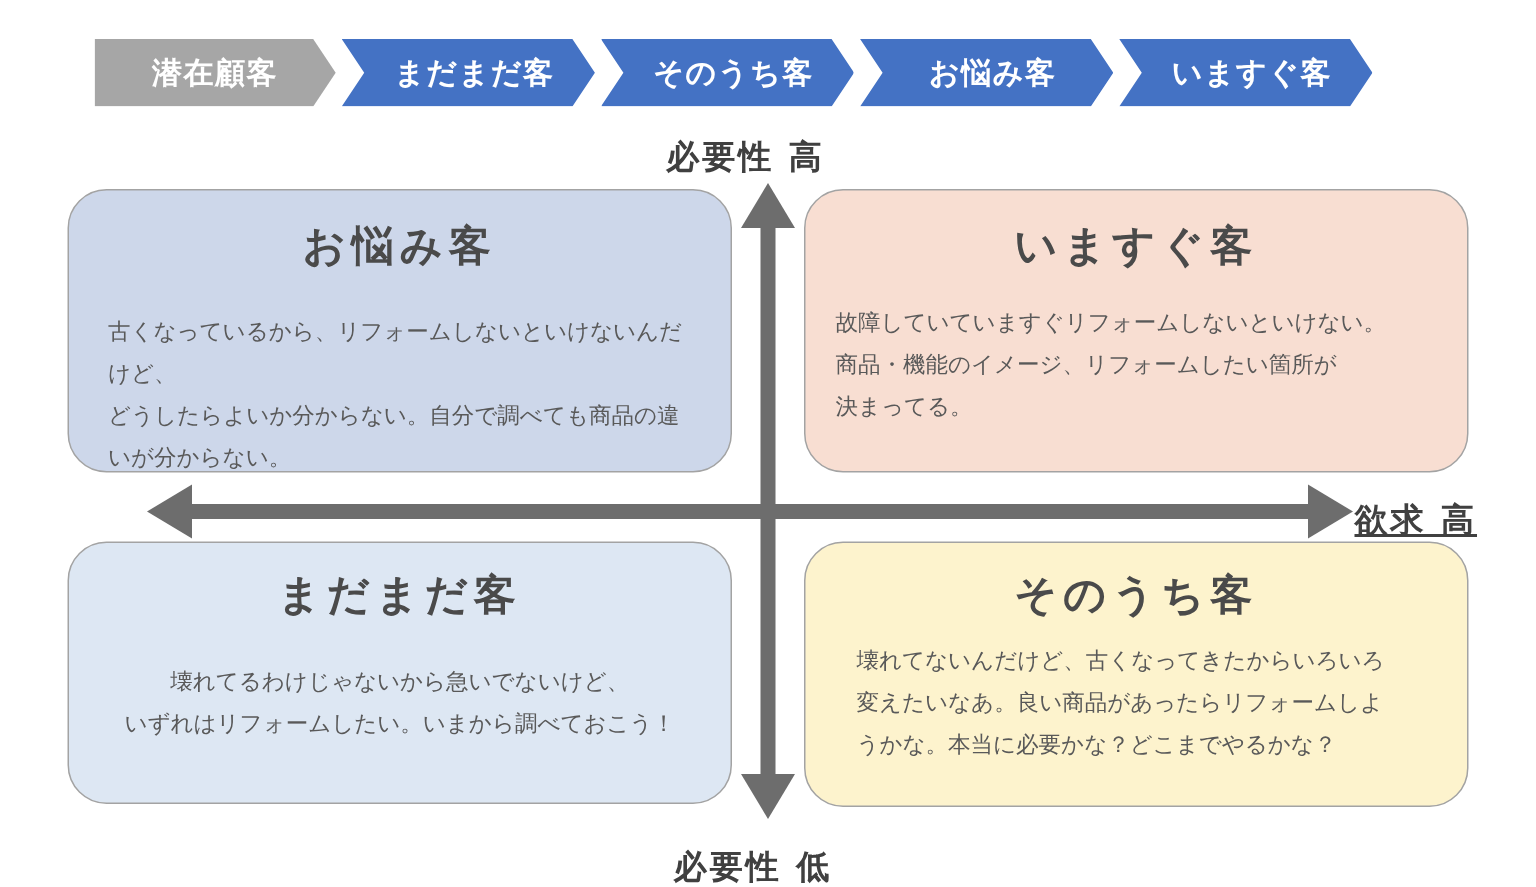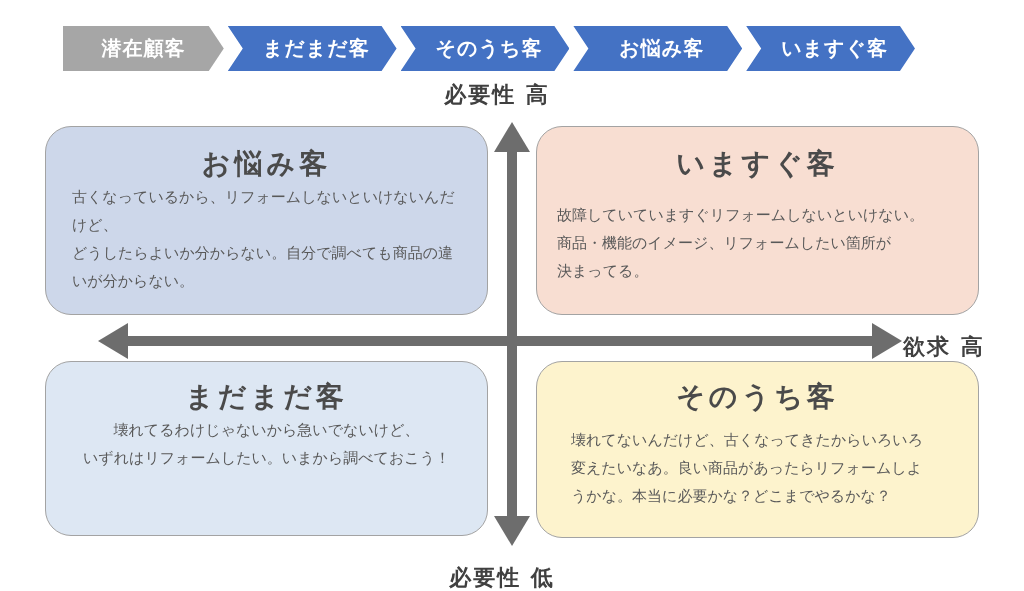--- a/index.html
+++ b/index.html
@@ -35,38 +35,38 @@
   .quad-bl { left: 45px;  top: 361px; width: 443px; height: 175px; background: #dde7f3; }
   .quad-br { left: 536px; top: 361px; width: 443px; height: 177px; background: #fdf3cd; }
 
   .quad-title {
     text-align: center; font-size: 28px; font-weight: bold; color: #4a4a4a;
     margin-top: 18px; letter-spacing: 4px;
   }
   .quad-br .quad-title, .quad-bl .quad-title { margin-top: 16px; }
   .quad-body {
     font-size: 15px; line-height: 28px; color: #595959;
-    white-space: pre-line; padding: 0 20px 0 26px;
+    white-space: pre-line; margin-top: 24px; padding: 0 20px 0 26px;
   }
   .quad-tr .quad-body { margin-top: 18px; padding-left: 20px; }
   .quad-bl .quad-body { text-align: center; padding: 0 4px; }
   .quad-br .quad-body { margin-top: 10px; padding-left: 34px; padding-right: 14px; }
 
   
   .axes-svg { position: absolute; left: 0; top: 0; width: 1024px; height: 591px; pointer-events: none; }
 
   
   .axis-label {
     position: absolute; font-size: 22px; font-weight: bold; color: #404040;
     white-space: nowrap; letter-spacing: 2px;
   }
-  .axis-top    { left: 497px; top: 80px;  transform: translateX(-50%); }
+  .axis-top    { left: 497px; top: 90px;  transform: translateX(-50%); }
   .axis-bottom { left: 502px; top: 563px; transform: translateX(-50%); }
   .axis-left   { left: 8px;   top: 330px; }
-  .axis-right  { left: 903px; top: 332px; }
+  .axis-right  { left: 903px; top: 332px; text-decoration: underline; }
 </style>
 </head>
 <body>
 
 <div class="canvas">
 
   <div class="funnel-bar">
     <div class="stage first stage-gray">
       <span>潜在顧客</span>
     </div>

